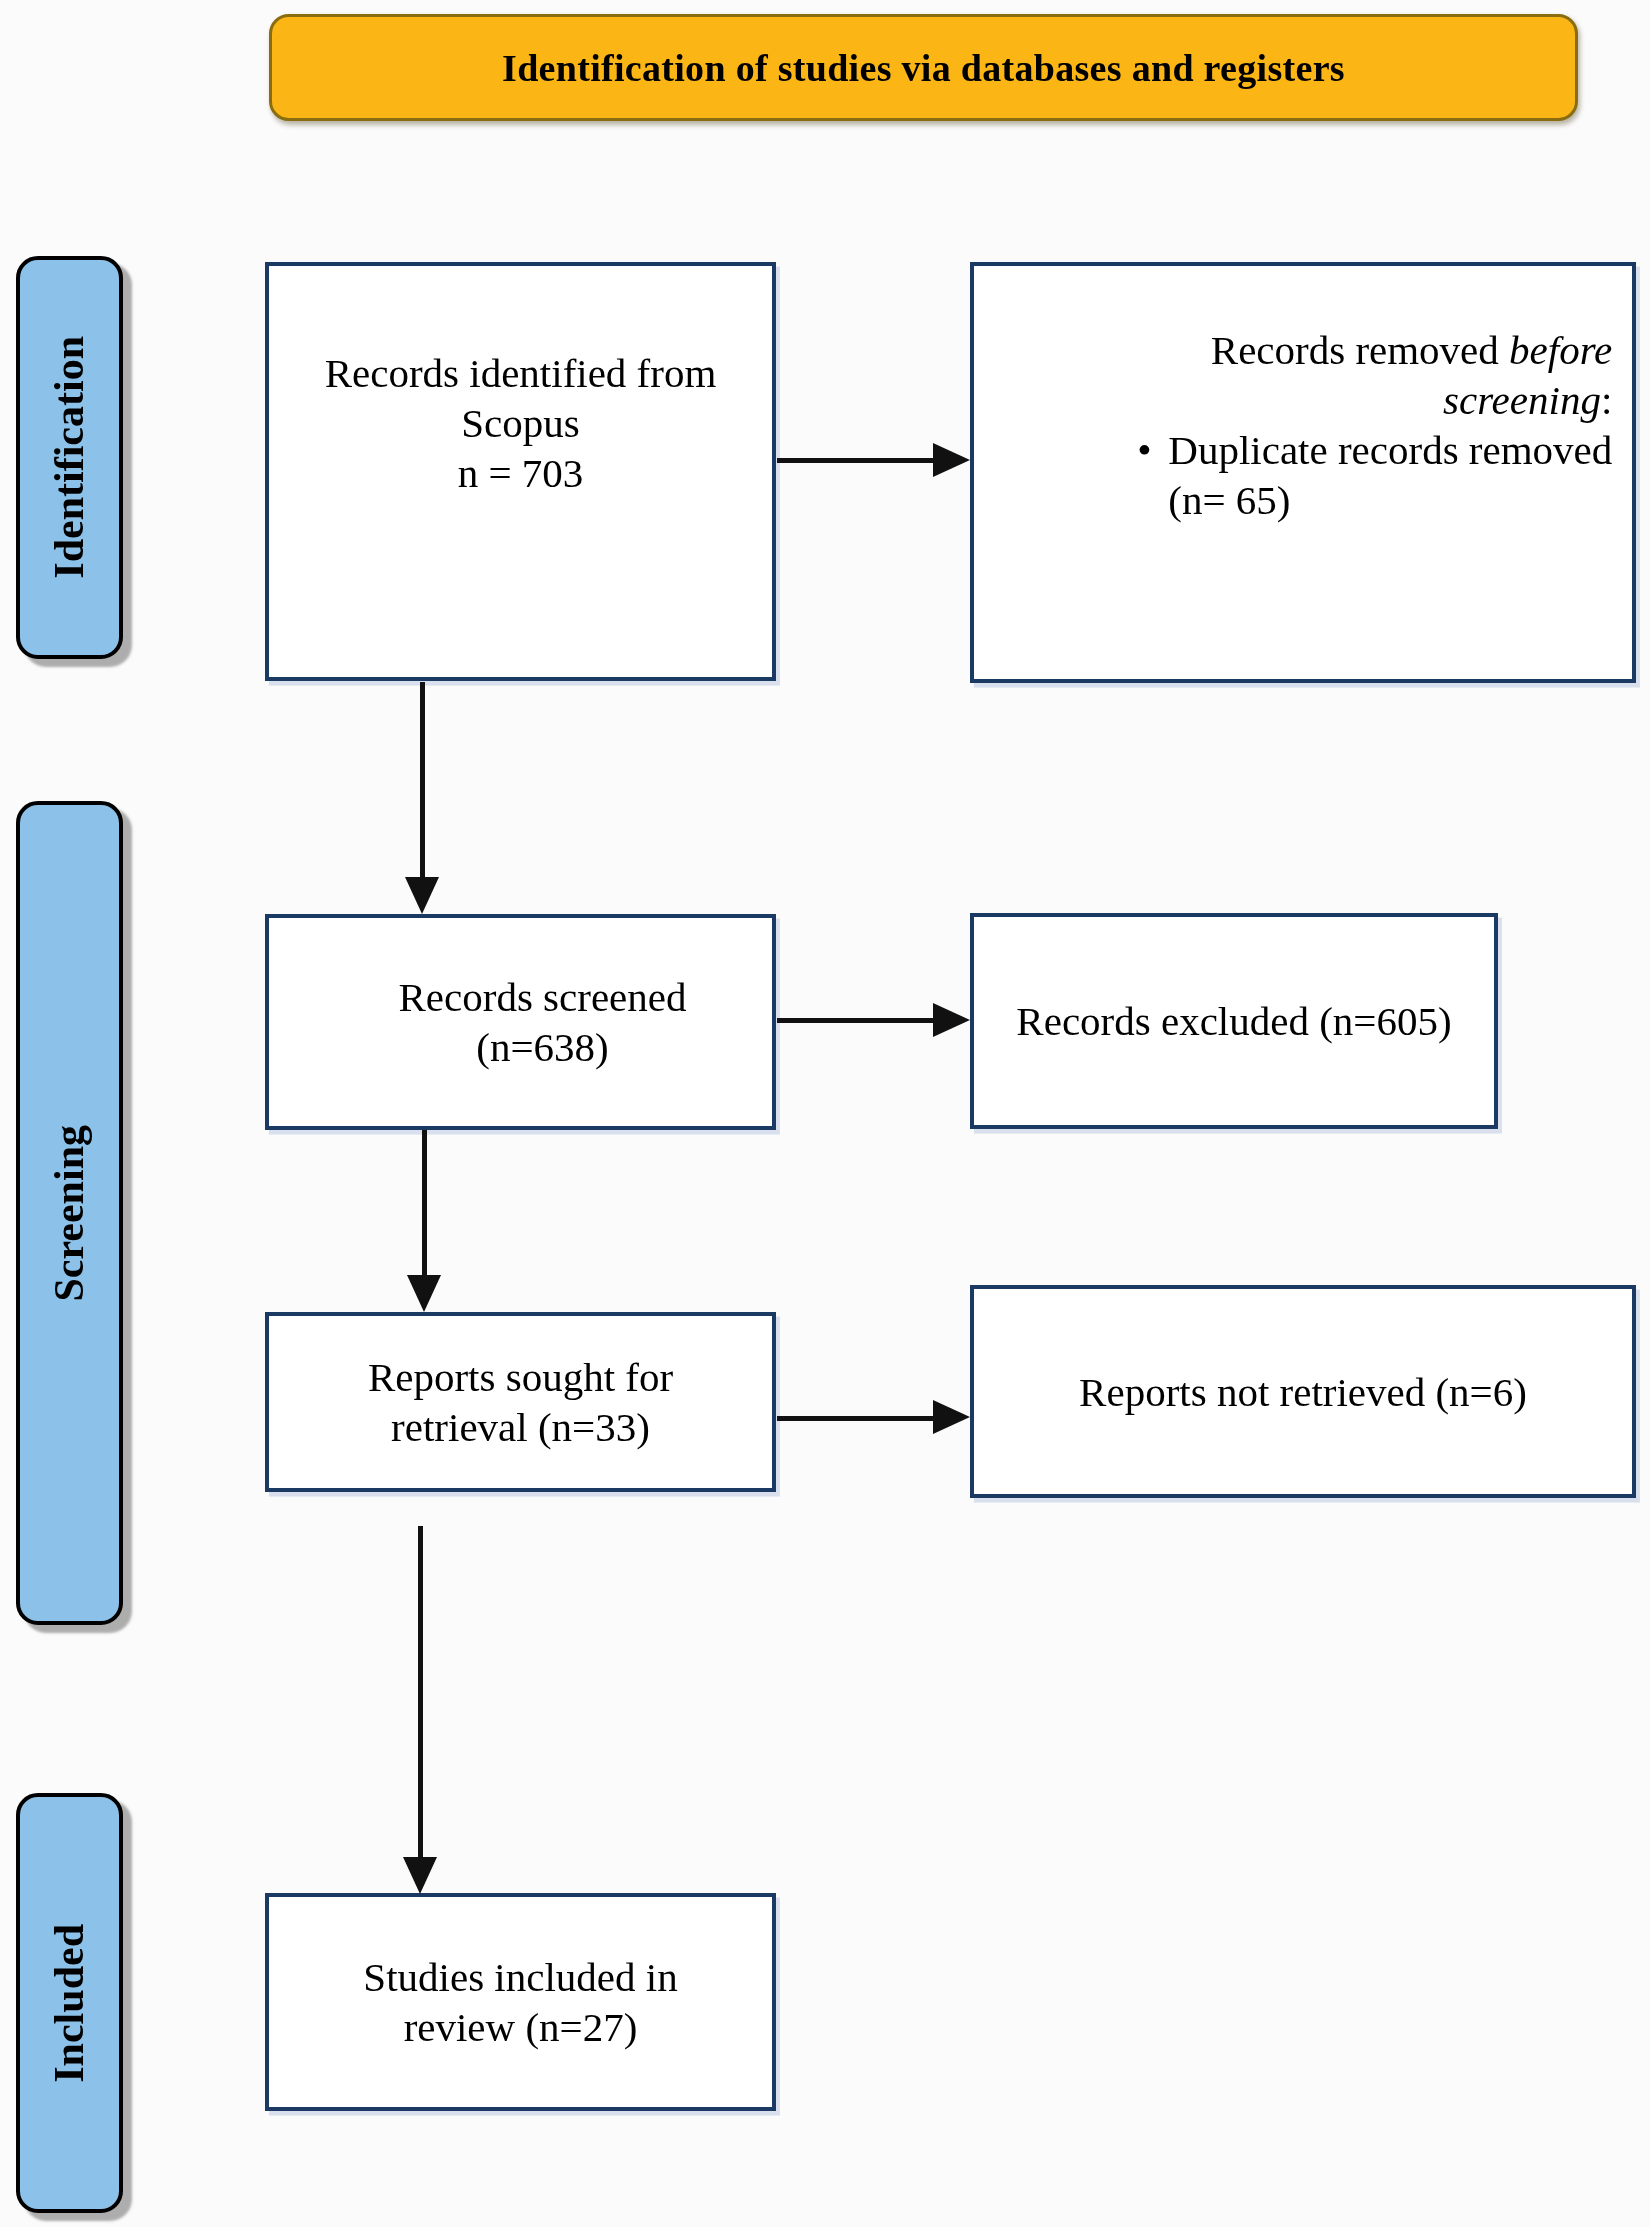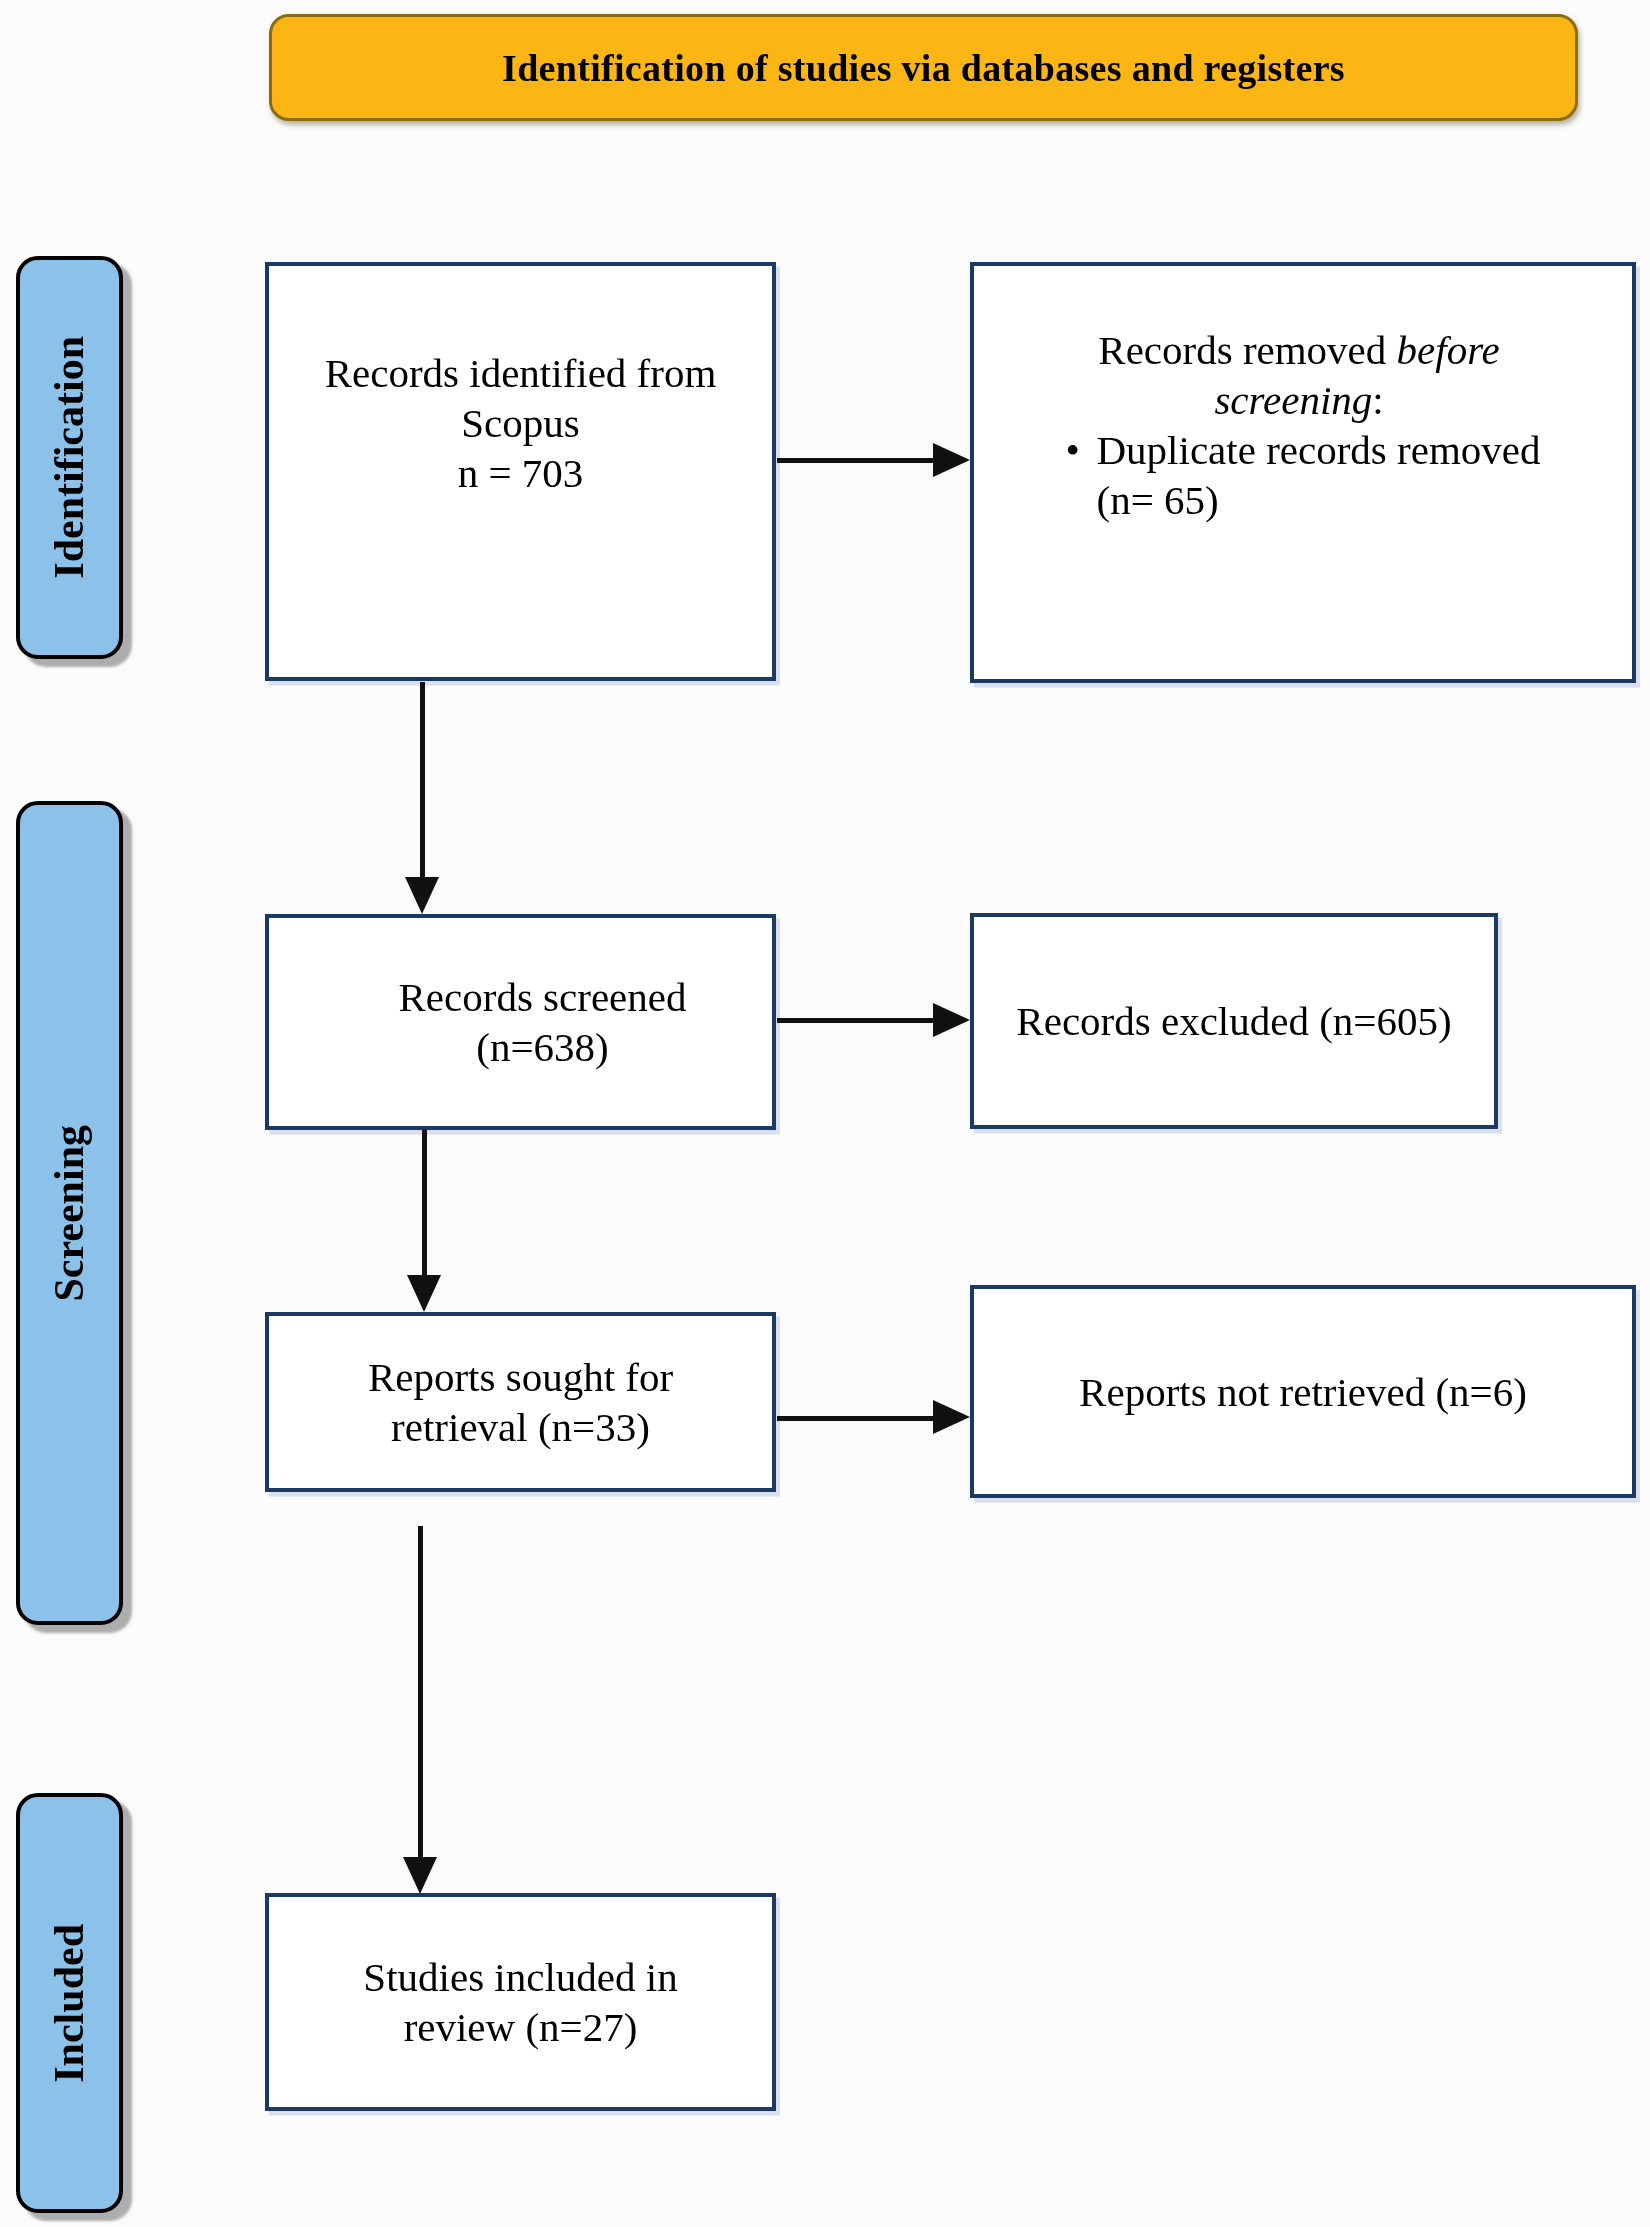--- a/index.html
+++ b/index.html
@@ -33,21 +33,21 @@
   }
   
   .box{
     position:absolute;background:#fff;border:4.6px solid #1A3A63;
     box-shadow:3.9px 4.6px 0 #d9dfec;box-sizing:border-box;
     font-size:41px;line-height:50px;
     display:flex;flex-direction:column;
   }
   .box.center{align-items:center;justify-content:center;text-align:center;}
   .b1{left:265px;top:262px;width:511px;height:419px;justify-content:flex-start;align-items:center;text-align:center;padding-top:82px;}
-  .b2{left:970px;top:262px;width:666px;height:421px;justify-content:flex-start;align-items:center;text-align:left;padding:59px 19.7px 0 11.8px;}
+  .b2{left:970px;top:262px;width:666px;height:421px;justify-content:flex-start;align-items:flex-end;text-align:left;padding:59px 19.7px 0 11.8px;}
   .b3{left:265px;top:914px;width:511px;height:216px;padding-left:44px;}
   .b4{left:970px;top:913px;width:528px;height:216px;}
   .b5{left:265px;top:1312px;width:511px;height:180px;}
   .b6{left:970px;top:1264px;width:666px;height:213px;margin-top:21px;}
   .b7{left:265px;top:1893px;width:511px;height:218px;}
   .it{font-style:italic;}
   .bullet-row{display:flex;margin-left:7.9px;}
   .bullet-glyph{width:31px;flex:0 0 31px;}
   
   .hline{position:absolute;height:5.2px;background:#111;}

